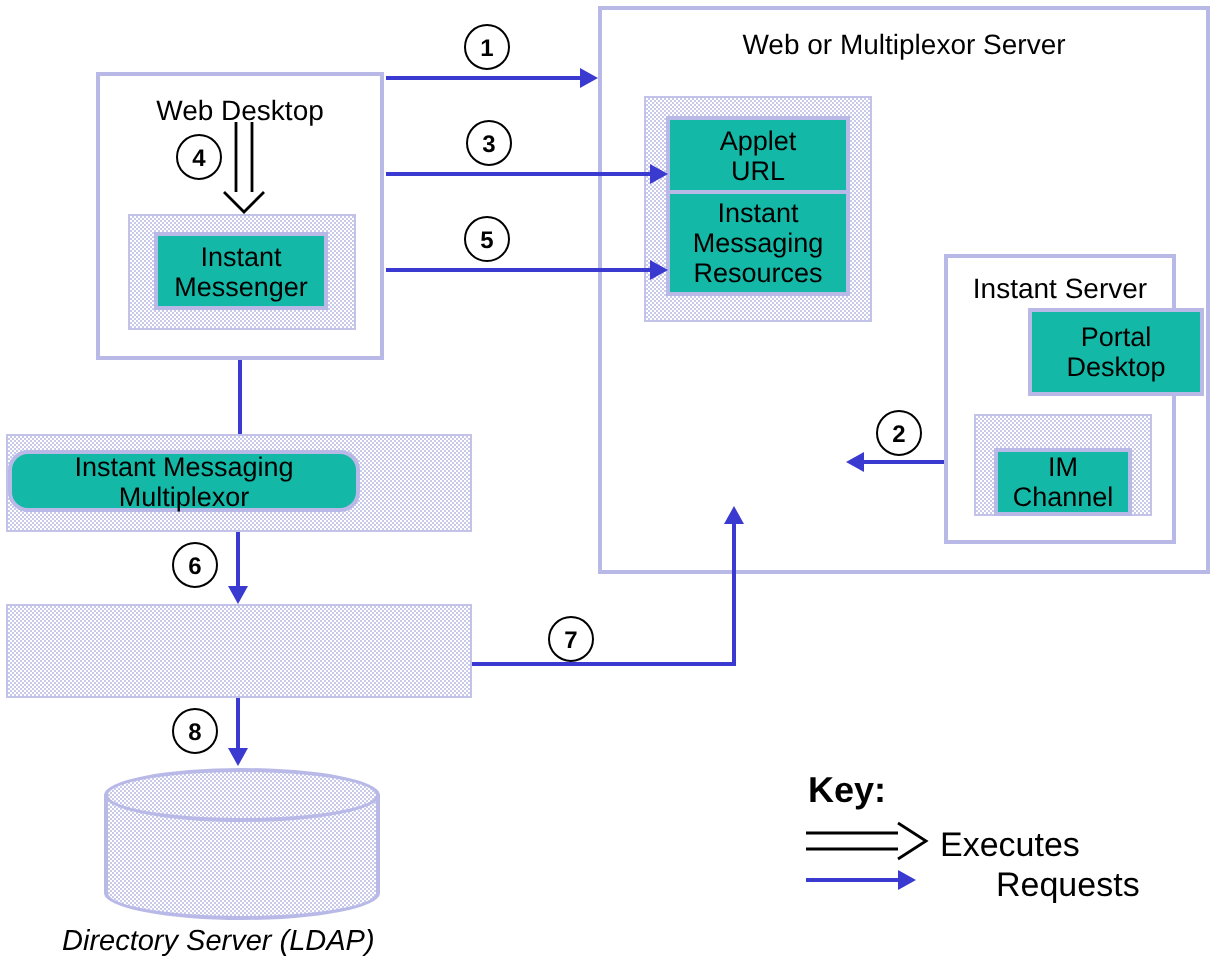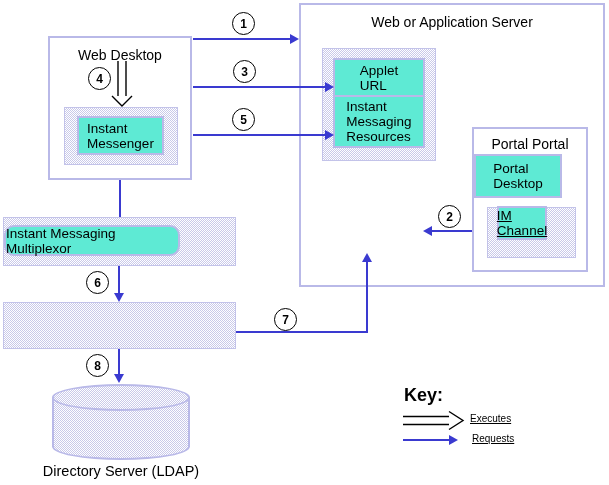--- a/index.html
+++ b/index.html
@@ -11,25 +11,25 @@
   #canvas{
     position:relative;width:609px;height:485px;background:#fff;overflow:hidden;
     font-family:"Liberation Sans", sans-serif;color:var(--ink);
   }
   .lavbox{position:absolute;border:2px solid var(--lav);background:#fff;box-sizing:border-box;}
   .stipple{
     position:absolute;border:1.5px solid #c3c3e9;box-sizing:border-box;
     background-image:conic-gradient(#c9c9e9 25%, #ffffff 0 50%, #c9c9e9 0 75%, #ffffff 0);
     background-size:2px 2px;
   }
-  .whitebox{position:absolute;border:2px solid var(--lav);background:#5eead4;box-sizing:border-box;
-    display:flex;align-items:center;justify-content:center;text-align:left;
+  .whitebox{position:absolute;border:2px solid var(--lav);background:#14b8a6;box-sizing:border-box;
+    display:flex;align-items:center;justify-content:center;text-align:center;
     font-size:13.5px;line-height:15px;}
   .boxtitle{position:absolute;width:100%;text-align:center;font-size:14px;}
-  .plain-label{position:absolute;text-align:center;font-size:13.5px;line-height:15px;}
+  .plain-label{position:absolute;text-align:left;font-size:13.5px;line-height:15px;font-style:italic;}
   .pre{white-space:pre-line;}
   .hline{position:absolute;height:2px;background:var(--blue);}
   .vline{position:absolute;width:2px;background:var(--blue);}
   .head{position:absolute;width:0;height:0;}
   .head.r{border-top:5px solid transparent;border-bottom:5px solid transparent;border-left:9px solid var(--blue);}
   .head.l{border-top:5px solid transparent;border-bottom:5px solid transparent;border-right:9px solid var(--blue);}
   .head.d{border-left:5px solid transparent;border-right:5px solid transparent;border-top:9px solid var(--blue);}
   .head.u{border-left:5px solid transparent;border-right:5px solid transparent;border-bottom:9px solid var(--blue);}
   .step{
     position:absolute;width:21px;height:21px;border:1.6px solid #000;border-radius:50%;
@@ -40,46 +40,46 @@
     border-left:2px solid var(--lav);border-right:2px solid var(--lav);box-sizing:border-box;
     background-image:conic-gradient(#c9c9e9 25%, #ffffff 0 50%, #c9c9e9 0 75%, #ffffff 0);
     background-size:2px 2px;z-index:2;}
   .cyl-ellipse{position:absolute;left:52px;width:138px;height:27px;border:2px solid var(--lav);
     border-radius:50%;box-sizing:border-box;
     background-image:conic-gradient(#c9c9e9 25%, #ffffff 0 50%, #c9c9e9 0 75%, #ffffff 0);
     background-size:2px 2px;}
   .cyl-top{top:384px;z-index:3;}
   .cyl-bottom{top:433px;z-index:1;}
   .keytitle{position:absolute;font-weight:bold;font-size:18px;}
-  .keylabel{position:absolute;font-size:10px;text-decoration:underline;}
+  .keylabel{position:absolute;font-size:17px;}
   svg{position:absolute;overflow:visible;}
 </style>
 </head>
 <body>
 
 <div id="canvas">
 
   <div class="lavbox" style="left:299px;top:3px;width:306px;height:284px;">
-    <div class="boxtitle" style="top:9px;">Web or Application Server</div>
+    <div class="boxtitle" style="top:9px;">Web or Multiplexor Server</div>
   </div>
 
   <div class="stipple" style="left:322px;top:48px;width:114px;height:113px;"></div>
   <div class="whitebox pre" style="left:333px;top:58px;width:92px;height:37px;border-bottom:none;">Applet
 URL</div>
   <div class="whitebox pre" style="left:333px;top:95px;width:92px;height:53px;">Instant
 Messaging
 Resources</div>
 
   <div class="lavbox" style="left:472px;top:127px;width:116px;height:145px;">
-    <div class="boxtitle" style="top:7px;">Portal Portal</div>
+    <div class="boxtitle" style="top:7px;">Instant Server</div>
   </div>
-  <div class="whitebox pre" style="left:474px;top:154px;width:88px;height:44px;">Portal
+  <div class="whitebox pre" style="left:514px;top:154px;width:88px;height:44px;">Portal
 Desktop</div>
   <div class="stipple" style="left:487px;top:207px;width:89px;height:51px;"></div>
-  <div class="whitebox pre" style="left:497px;top:206px;width:50px;height:34px;text-decoration:underline;">IM
+  <div class="whitebox pre" style="left:497px;top:224px;width:69px;height:34px;">IM
 Channel</div>
 
 
   <div class="lavbox" style="left:48px;top:36px;width:144px;height:144px;">
     <div class="boxtitle" style="top:9px;">Web Desktop</div>
   </div>
   <div class="stipple" style="left:64px;top:107px;width:114px;height:58px;"></div>
   <div class="whitebox pre" style="left:77px;top:116px;width:87px;height:39px;">Instant
 Messenger</div>
 
@@ -130,15 +130,15 @@
   <div class="step" style="left:274px;top:308px;">7</div>
   <div class="step" style="left:86px;top:354px;">8</div>
 
   <div class="keytitle" style="left:404px;top:385px;">Key:</div>
   <svg style="left:403px;top:410px;" width="62" height="21" viewBox="0 0 62 21">
     <path d="M0,6.5 H46 M0,14.5 H46 M46,1.5 L60,10.5 L46,19.5" fill="none" stroke="#000" stroke-width="1.4"></path>
   </svg>
   <div class="keylabel" style="left:470px;top:413px;">Executes</div>
   <div class="hline" style="left:403px;top:439px;width:46px;"></div>
   <div class="head r" style="left:449px;top:435px;"></div>
-  <div class="keylabel" style="left:472px;top:433px;">Requests</div>
+  <div class="keylabel" style="left:498px;top:433px;">Requests</div>
 
 </div>
 
 </body></html>

